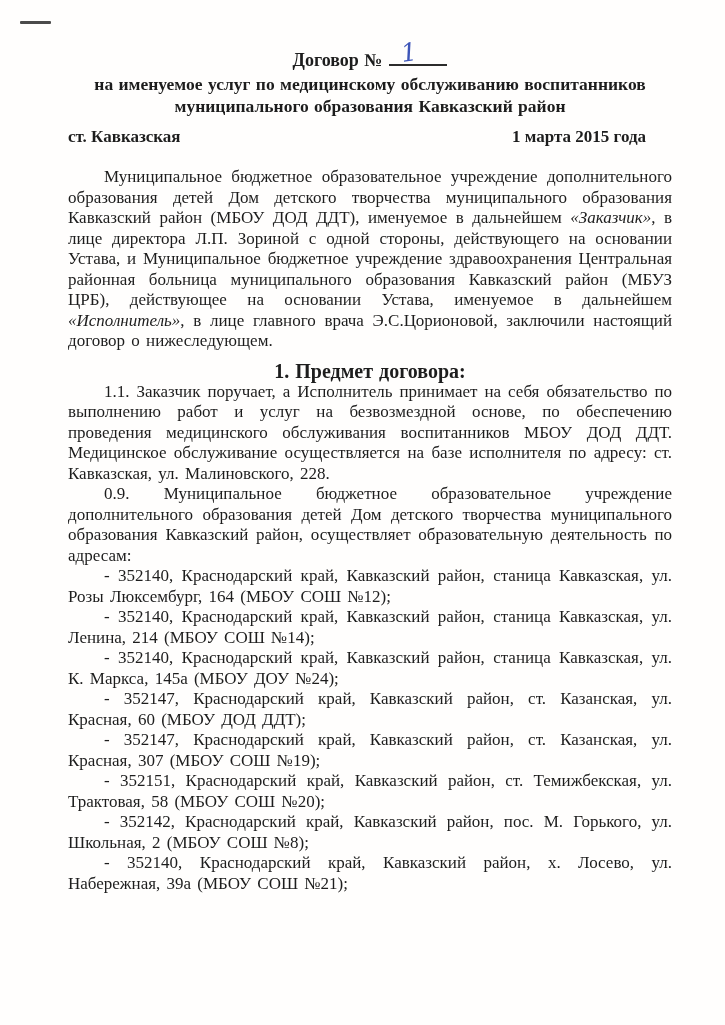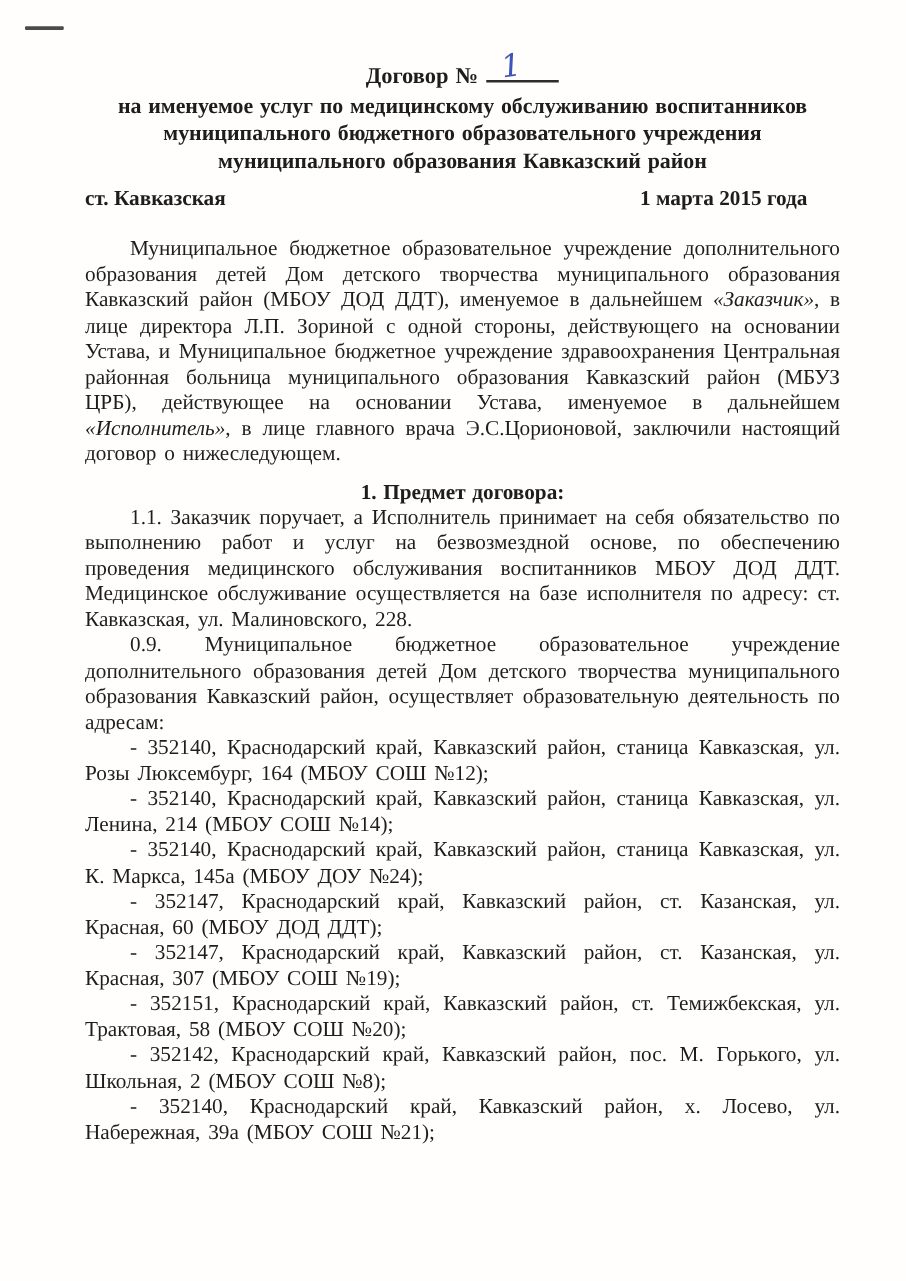--- a/index.html
+++ b/index.html
@@ -63,39 +63,38 @@
   .para {
     font-size: 17px;
     line-height: 20.5px;
     text-align: justify;
     text-indent: 36px;
     word-spacing: 2px;
   }
   .preamble { margin-top: 19px; }
   .term { font-weight: normal; font-style: italic; }
   .section-heading {
-    font-size: 17px;
+    font-size: 20px;
     font-weight: bold;
     text-align: center;
     line-height: 21px;
     margin: 9px 0 0 0;
     word-spacing: 1px;
   }
 </style>
 </head>
 <body>
 
 <div class="page">
 
   <div class="scan-artifact"></div>
 
   <div class="title-block">
     <p class="title-first"><span>Договор №</span><span class="number-blank"><span class="handwritten-number">1</span></span></p>
     <p>на именуемое услуг по медицинскому обслуживанию воспитанников</p>
-    <p>муниципального бюджетного образовательного учреждения</p>
     <p>муниципального образования Кавказский район</p>
   </div>
 
   <div class="meta-row">
     <span class="meta-place">ст. Кавказская</span>
     <span class="meta-date">1 марта 2015 года</span>
   </div>
 
   <p class="para preamble"><span>Муниципальное бюджетное образовательное учреждение дополнительного образования детей Дом детского творчества муниципального образования Кавказский район (МБОУ ДОД ДДТ), именуемое в дальнейшем </span><span class="term">«Заказчик»</span><span>, в лице директора Л.П. Зориной с одной стороны, действующего на основании Устава, и Муниципальное бюджетное учреждение здравоохранения Центральная районная больница муниципального образования Кавказский район (МБУЗ ЦРБ), действующее на основании Устава, именуемое в дальнейшем </span><span class="term">«Исполнитель»</span><span>, в лице главного врача Э.С.Цорионовой, заключили настоящий договор о нижеследующем.</span></p>
 

